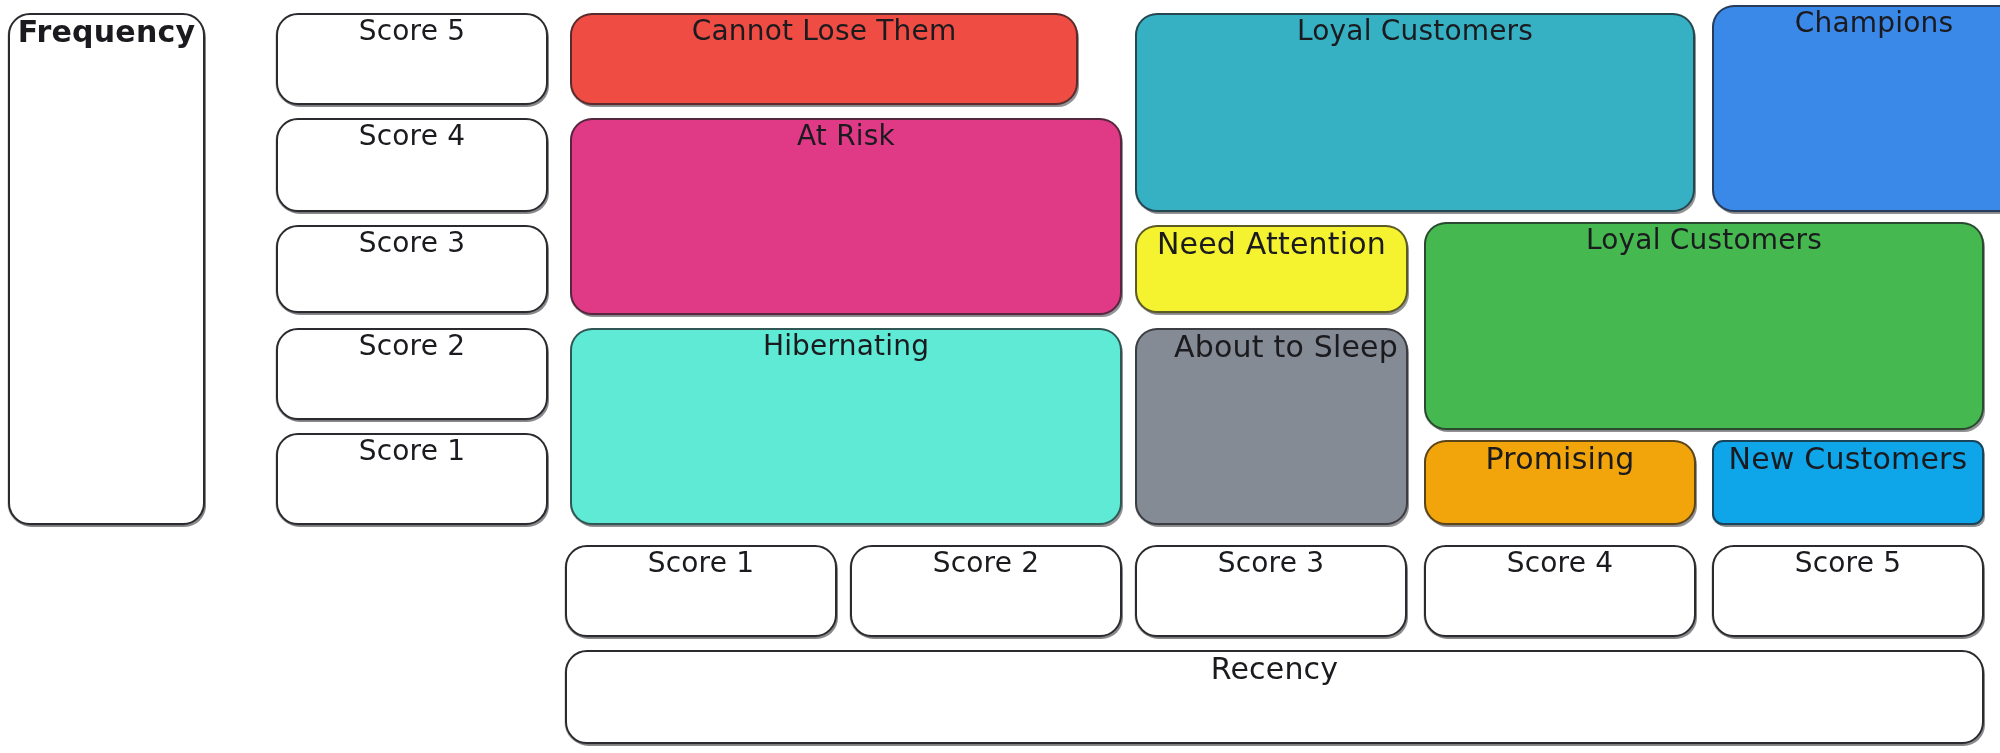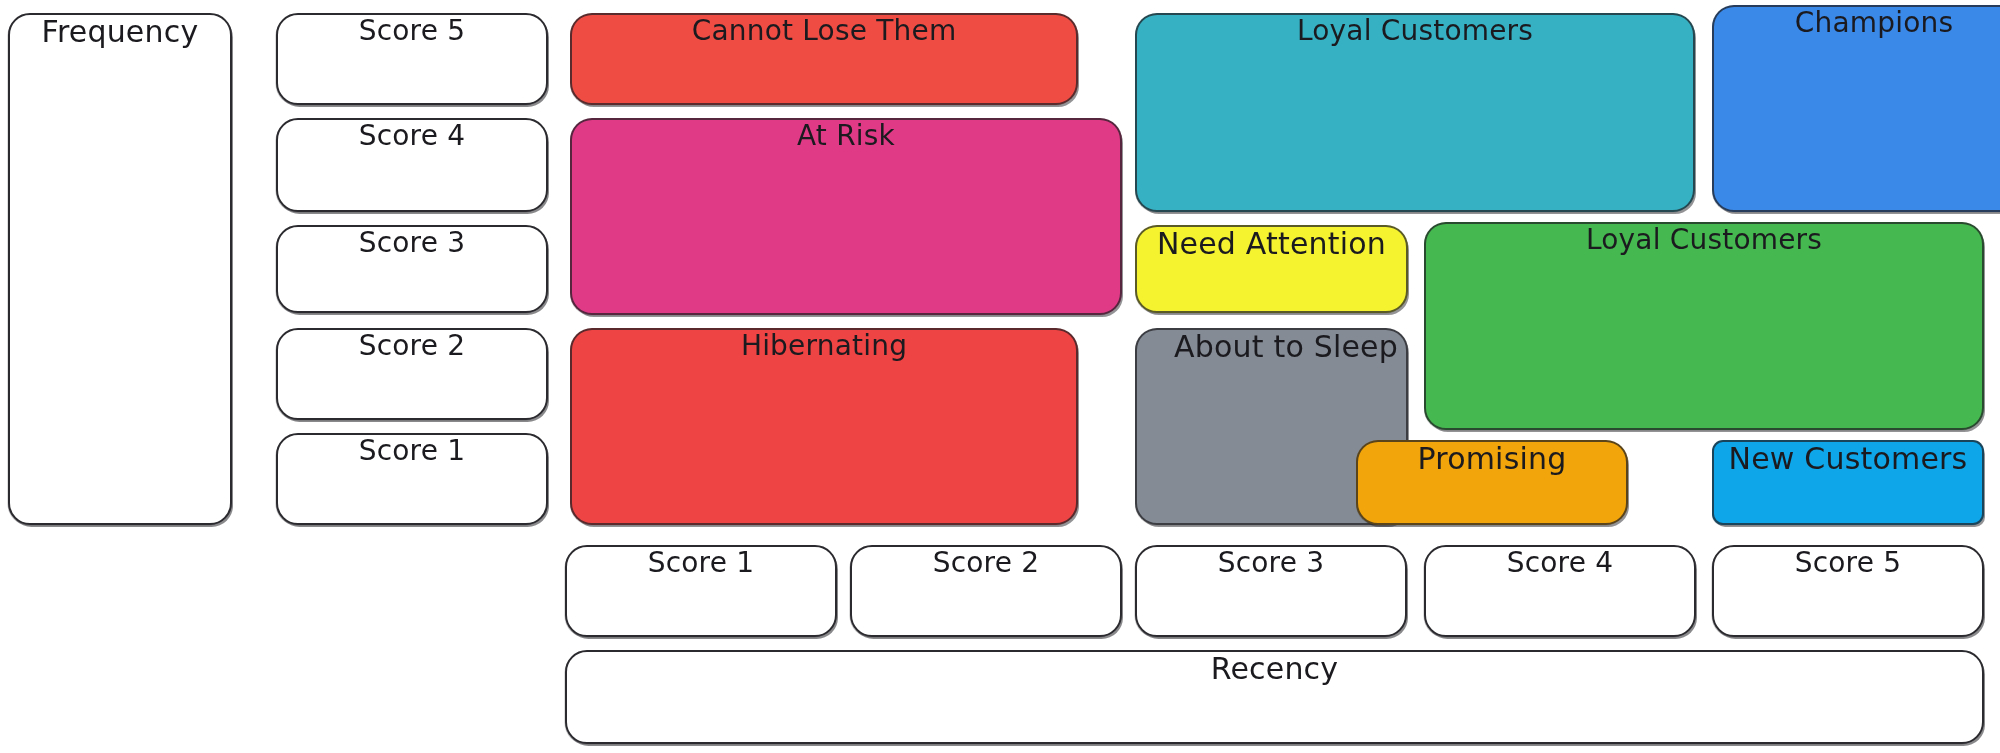--- a/index.html
+++ b/index.html
@@ -51,21 +51,21 @@
   .t-axis   { font-size: 30px; }
   .t-score  { font-size: 28px; }
   .t-seg    { font-size: 28px; }
   .t-seg-sm { font-size: 30px; }
 </style>
 </head>
 <body>
 
 <div id="canvas">
 
-  <div class="box plain" style="left:8px; top:13px; width:224px; height:512px;">
+  <div class="box plain" style="left:8px; top:13px; width:197px; height:512px;font-weight:bold;">
     <span class="lbl t-axis">Frequency</span>
   </div>
 
   <div class="box plain" style="left:276px; top:13px; width:272px; height:92px;">
     <span class="lbl t-score">Score 5</span>
   </div>
   <div class="box plain" style="left:276px; top:118px; width:272px; height:94px;">
     <span class="lbl t-score">Score 4</span>
   </div>
   <div class="box plain" style="left:276px; top:225px; width:272px; height:88px;">
@@ -79,21 +79,21 @@
   </div>
 
   <div class="box filled" style="left:570px; top:13px; width:508px; height:92px; background:#ef4c44;">
     <span class="lbl t-seg">Cannot Lose Them</span>
   </div>
 
   <div class="box filled" style="left:570px; top:118px; width:552px; height:197px; background:#e03a86;">
     <span class="lbl t-seg">At Risk</span>
   </div>
 
-  <div class="box filled" style="left:570px; top:328px; width:508px; height:197px; background:#ef4444;">
+  <div class="box filled" style="left:570px; top:328px; width:552px; height:197px; background:#5eead4;">
     <span class="lbl t-seg">Hibernating</span>
   </div>
 
   <div class="box filled" style="left:1135px; top:13px; width:560px; height:199px; background:#36b0c3;">
     <span class="lbl t-seg">Loyal Customers</span>
   </div>
 
   <div class="box filled" style="left:1135px; top:225px; width:273px; height:88px; background:#f5f330;">
     <span class="lbl t-seg-sm">Need Attention</span>
   </div>
@@ -103,21 +103,21 @@
   </div>
 
   <div class="box filled" style="left:1712px; top:5px; width:324px; height:207px; background:#3a88e8;">
     <span class="lbl t-seg">Champions</span>
   </div>
 
   <div class="box filled" style="left:1424px; top:222px; width:560px; height:208px; background:#45b94f;">
     <span class="lbl t-seg">Loyal Customers</span>
   </div>
 
-  <div class="box filled" style="left:1356px; top:440px; width:272px; height:85px; background:#f2a50a;">
+  <div class="box filled" style="left:1424px; top:440px; width:272px; height:85px; background:#f2a50a;">
     <span class="lbl t-seg-sm">Promising</span>
   </div>
 
   <div class="box filled" style="left:1712px; top:440px; width:272px; height:85px; background:#0ea5e9;border-radius:11px;">
     <span class="lbl t-seg-sm">New Customers</span>
   </div>
 
   <div class="box plain" style="left:565px; top:545px; width:272px; height:92px;">
     <span class="lbl t-score">Score 1</span>
   </div>

